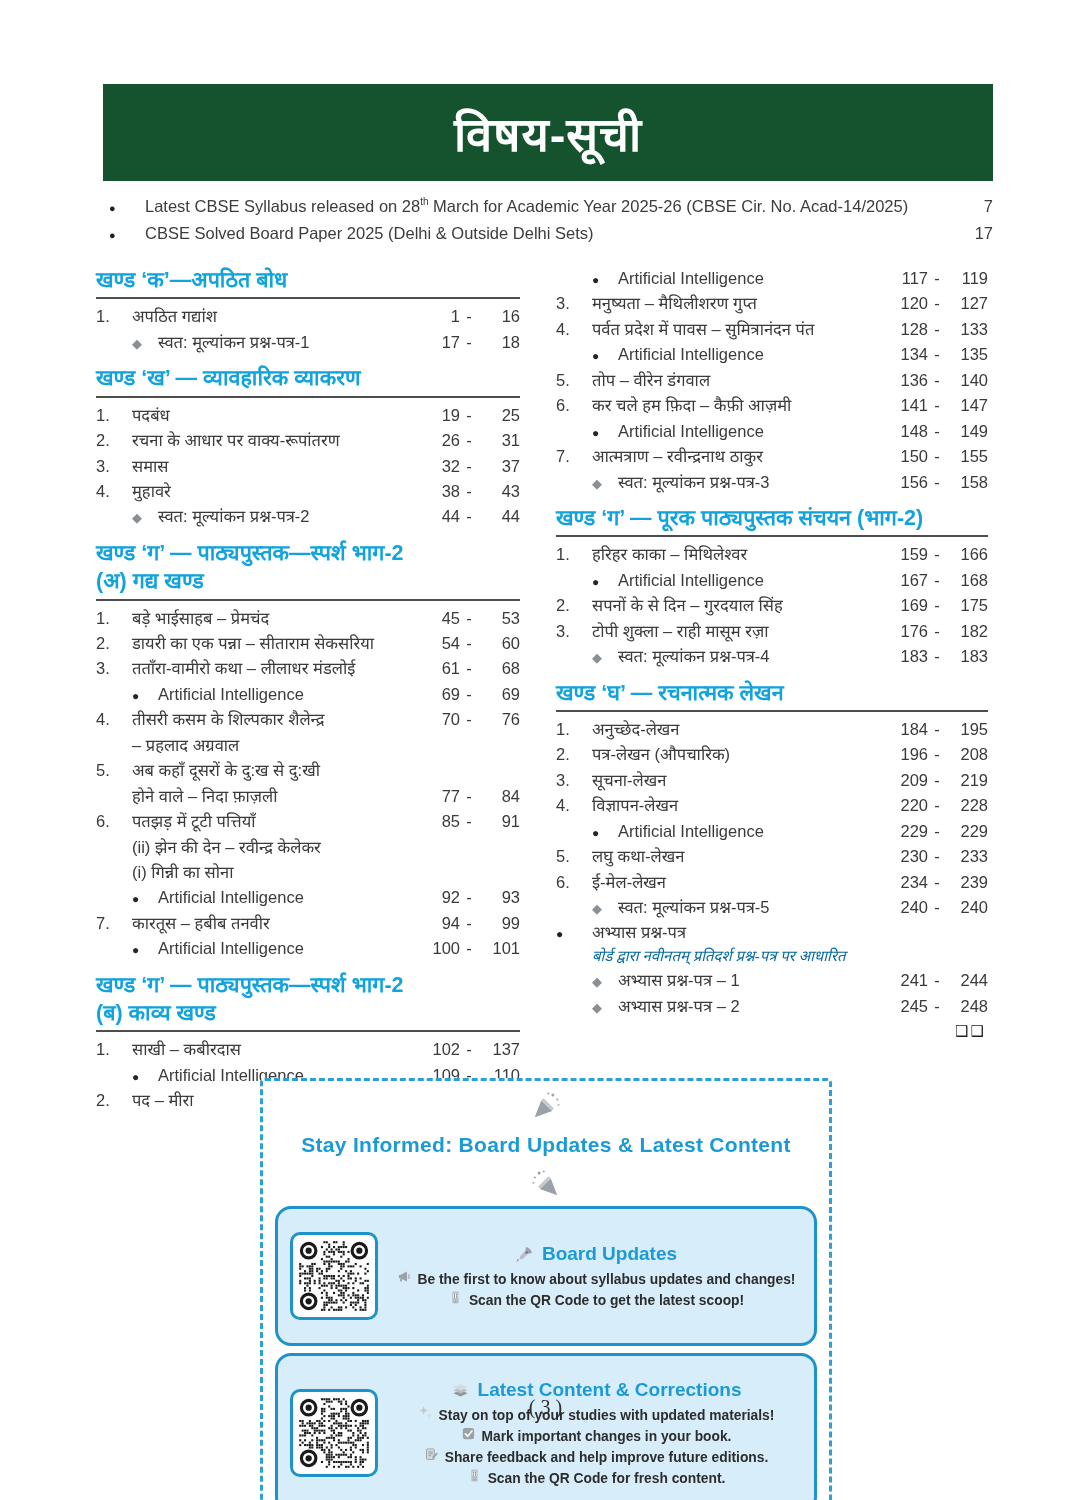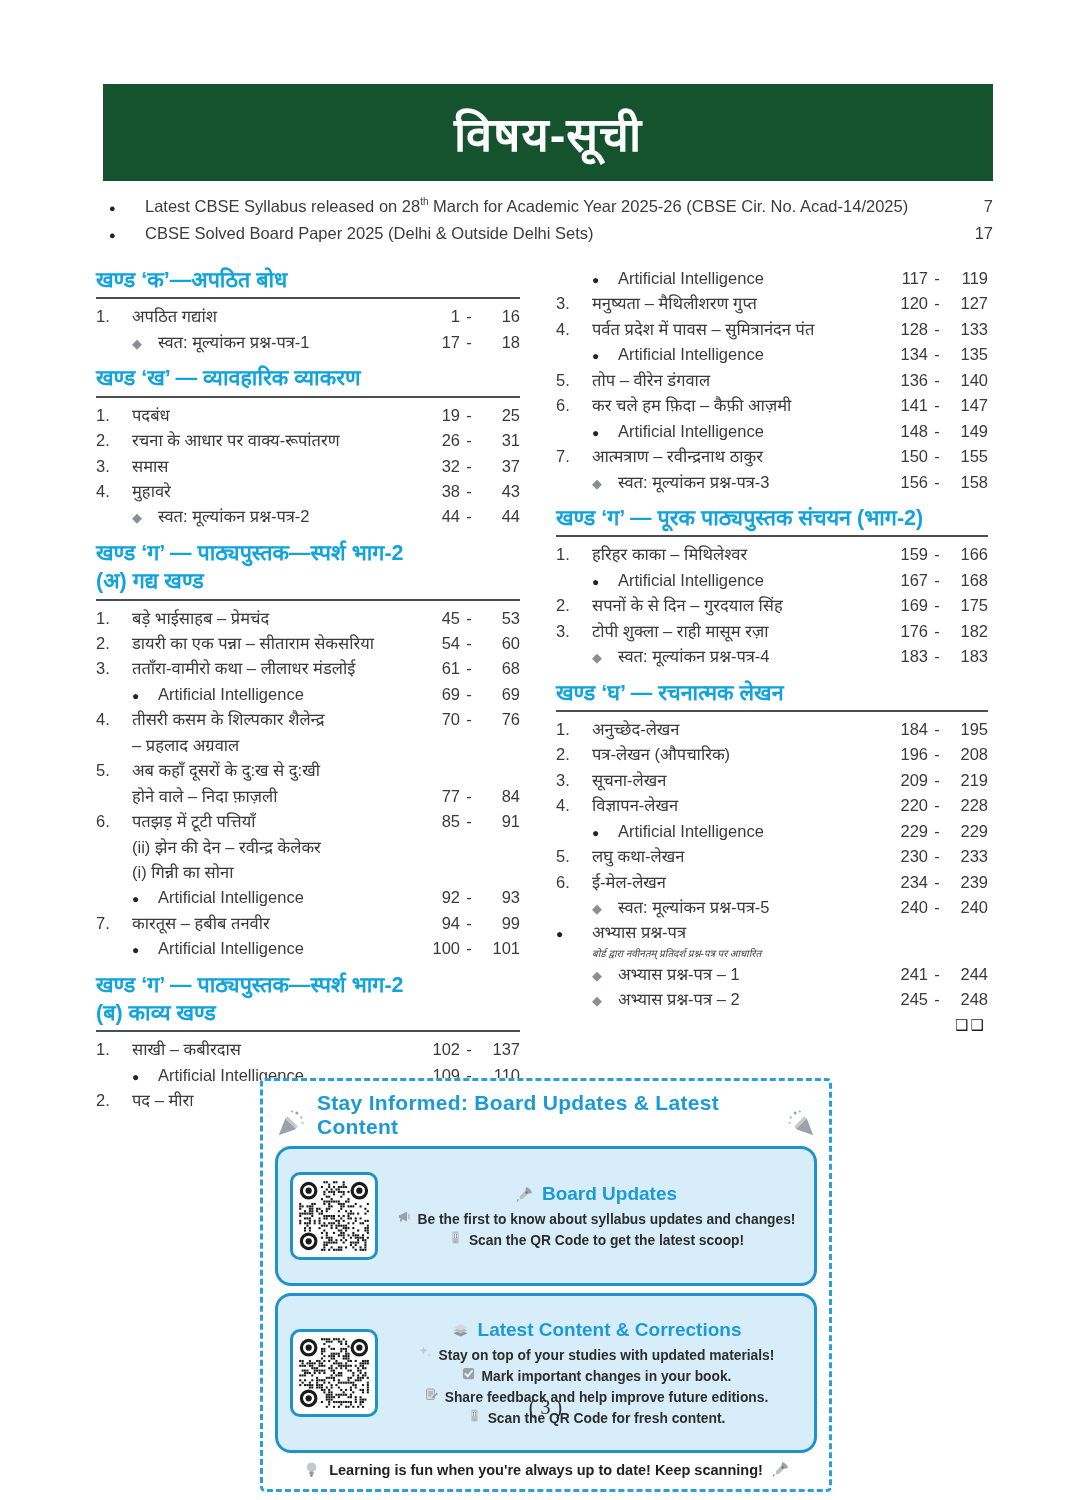--- a/index.html
+++ b/index.html
@@ -36,32 +36,32 @@
   .row { display:flex; align-items:baseline; padding:2px 0; font-size:16.5px; line-height:1.3; color:#3a3a3a; }
   .gut { flex:none; width:36px; }
   .gut.dot { font-size:12px; color:#1f1f1f; }
   .rbody { flex:1; display:flex; align-items:baseline; min-width:0; }
   .mark { flex:none; width:26px; }
   .mark.diamond { color:#8a8f94; font-size:13px; }
   .mark.dot { color:#262626; font-size:12px; }
   .txt { min-width:0; }
   .row.note { padding:1px 0 2px; }
   .row.note .txt { font-family:"Liberation Serif","DejaVu Serif",serif; font-style:italic;
-                   font-size:10px; color:#404040; }
+                   font-size:15px; color:#0369a1; }
   .range { flex:none; display:flex; }
   .rs { width:36px; text-align:right; }
   .rd { width:18px; text-align:center; }
   .re { width:42px; text-align:right; }
   .row.squares { justify-content:flex-end; font-size:15px; letter-spacing:2px; color:#1f1f1f; padding-right:2px; }
 
   
   .info-box { left:260px; top:1078px; width:572px; box-sizing:border-box;
               border:3px dashed #2b9fd6; border-radius:5px; background:#ffffff;
               padding:8px 12px 10px; }
-  .box-title-row { display:flex; justify-content:center; align-items:flex-end; gap:12px; margin:2px 0 6px; }
+  .box-title-row { display:flex; justify-content:center; align-items:center; gap:12px; margin:2px 0 6px;flex-direction:column; }
   .box-title { color:#1b9ad6; font-size:21px; font-weight:700; letter-spacing:0.3px; }
   .card { display:flex; gap:12px; align-items:center; background:#d7eefa;
           border:3px solid #1e93c9; border-radius:16px; padding:23px 12px; margin:7px 0; }
   .qr-wrap { flex:none; width:82px; height:82px; background:#ffffff; border:3px solid #1e93c9;
              border-radius:10px; display:flex; align-items:center; justify-content:center; }
   .card-body { flex:1; text-align:center; }
   .card-head { display:flex; justify-content:center; align-items:center; gap:8px;
                color:#1b9ad6; font-weight:700; font-size:19px; margin-bottom:2px; }
   .card-line { font-size:13.8px; font-weight:600; color:#2c2c2c; padding:1.5px 0;
                display:flex; justify-content:center; align-items:baseline; gap:6px; }

